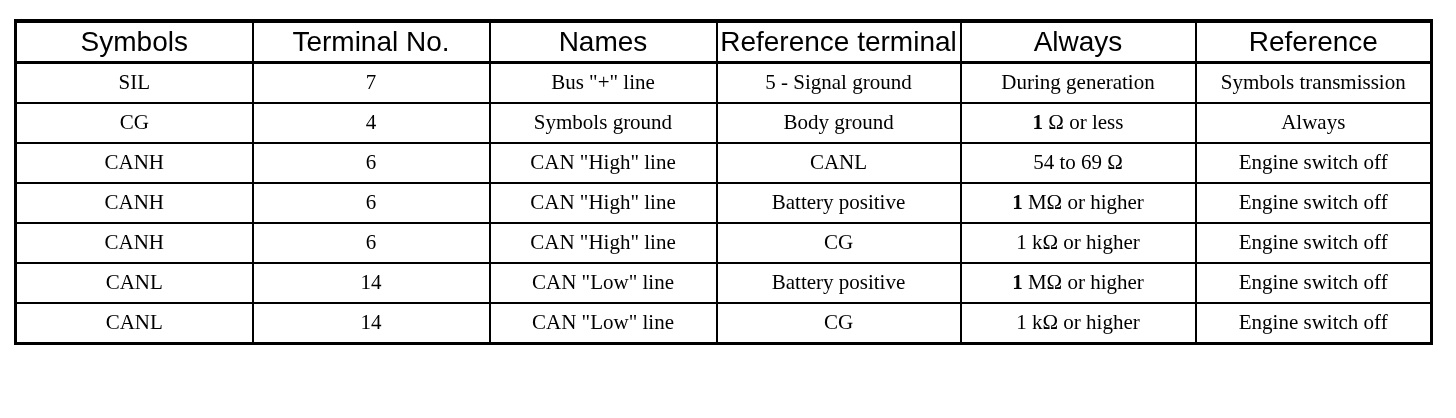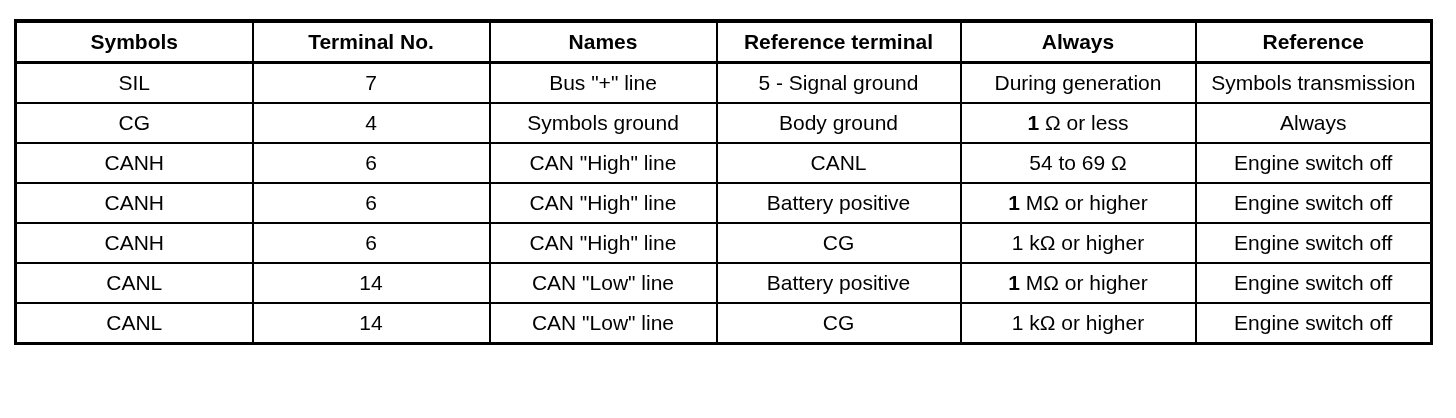--- a/index.html
+++ b/index.html
@@ -40,29 +40,30 @@
     border-top: 2px solid #000;
     border-bottom: 2px solid #000;
     text-align: center;
     vertical-align: middle;
     padding: 0;
     font-size: 21px;
     line-height: 1.1;
     white-space: nowrap;
   }
   table.spec-table thead th {
-    font-weight: bold;
+    font-weight: normal;
     height: 38px;
     border-top: 4px solid #000;
     border-bottom: 2px solid #000;
-    font-size: 21px;
+    font-size: 28px;
   }
   table.spec-table tbody tr td {
     height: 38px;
     font-weight: normal;
+    font-family: Liberation Serif, serif;
   }
   
   table.spec-table tbody tr:first-child td {
     border-top: 3px solid #000;
   }
   table.spec-table tbody tr:last-child td {
     border-bottom: 3px solid #000;
   }
   
   table.spec-table tr > *:first-child { border-left: 3px solid #000; }

